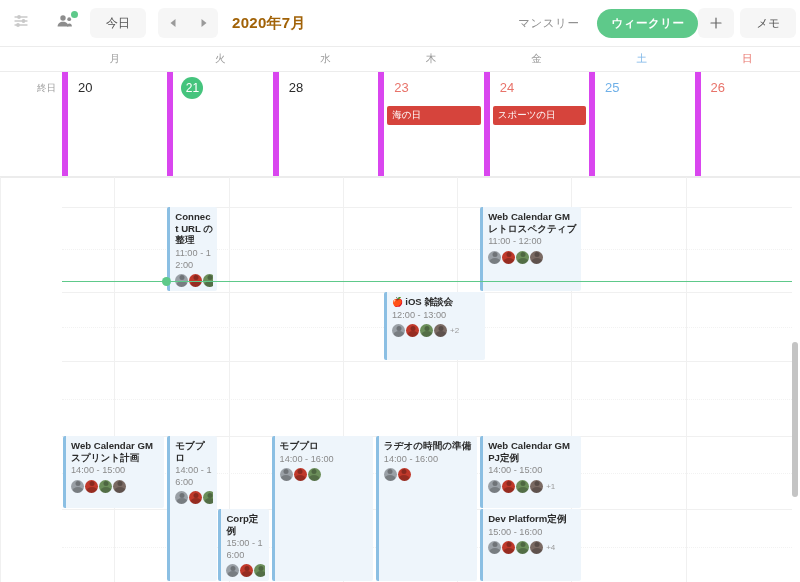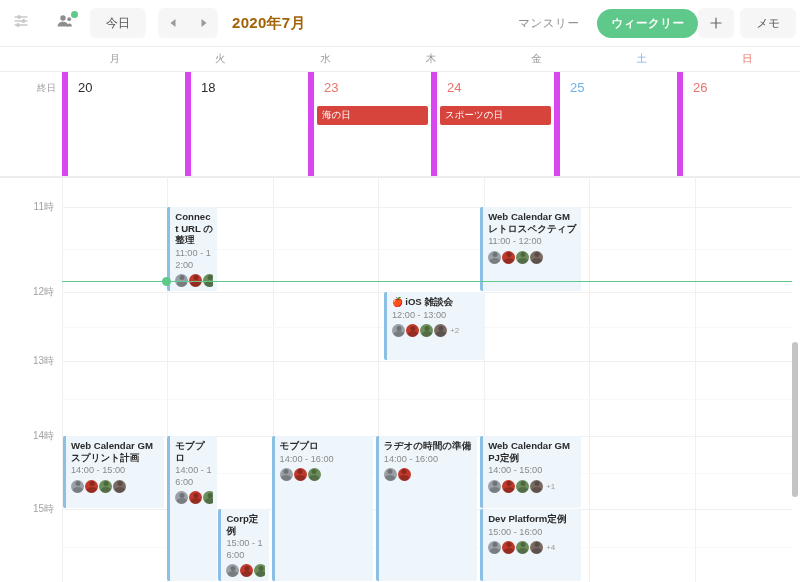--- a/index.html
+++ b/index.html
@@ -333,48 +333,44 @@
     <div class="dowcell sat">土</div>
     <div class="dowcell sun">日</div>
   </div>
 
   <div class="allday">
     <div class="allday-gutter">終日</div>
     <div class="adcol">
       <div class="daynum">20</div>
     </div>
     <div class="adcol">
-      <div class="daynum">18</div>
+      <div class="daynum today">21</div>
+    </div>
+    <div class="adcol">
+      <div class="daynum">28</div>
     </div>
     <div class="adcol">
       <div class="daynum red">23</div>
       <div class="holiday">海の日</div>
     </div>
     <div class="adcol">
       <div class="daynum red">24</div>
       <div class="holiday">スポーツの日</div>
     </div>
     <div class="adcol">
       <div class="daynum blue">25</div>
     </div>
     <div class="adcol">
       <div class="daynum red">26</div>
     </div>
   </div>
 
   <div class="body">
     <div class="topline"></div>
 
-    <div class="time-gutter">
-      <div class="tlabel" style="top:30px;">11時</div>
-      <div class="tlabel" style="top:115px;">12時</div>
-      <div class="tlabel" style="top:184px;">13時</div>
-      <div class="tlabel" style="top:259px;">14時</div>
-      <div class="tlabel" style="top:332px;">15時</div>
-    </div>
 
     <div class="grid">
       <div class="daycol" id="col0"></div>
       <div class="daycol" id="col1"></div>
       <div class="daycol" id="col2"></div>
       <div class="daycol" id="col3"></div>
       <div class="daycol" id="col4"></div>
       <div class="daycol" id="col5"></div>
       <div class="daycol" id="col6"></div>
     </div>

